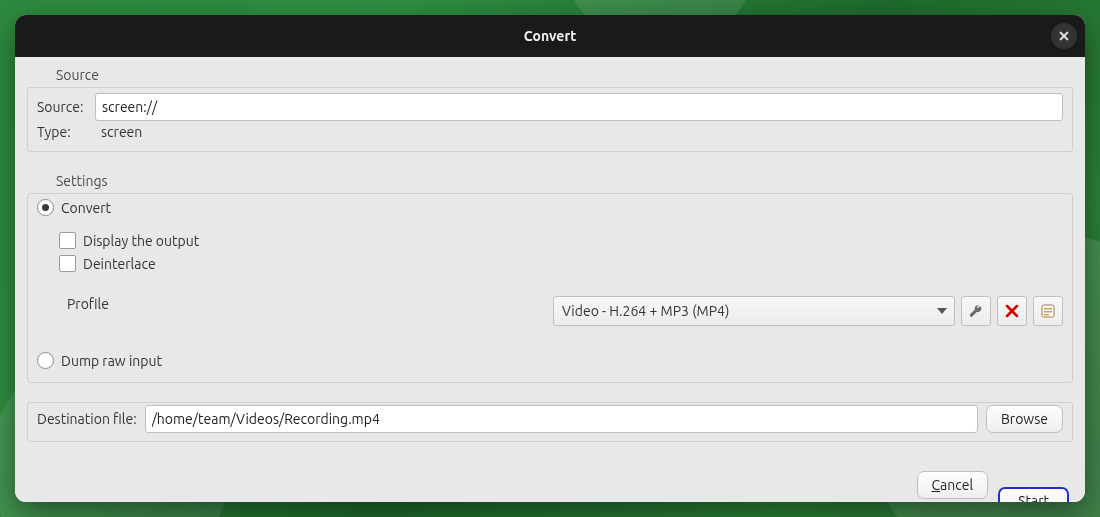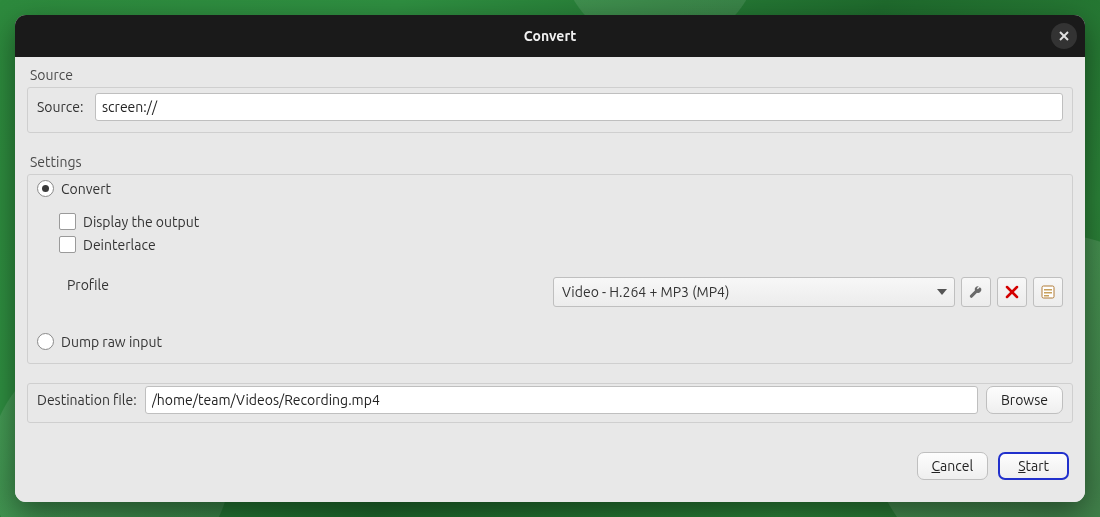--- a/index.html
+++ b/index.html
@@ -75,20 +75,21 @@
     display: flex;
     flex-direction: column;
     background: #e8e8e8;
   }
 
   
   .section-label {
     font-size: 14px;
     color: #4a4a4a;
     padding: 2px 3px 4px 3px;
+    margin-left: 26px;
   }
   .section-box {
     border: 1px solid #cfcfcf;
     border-radius: 3px;
     padding: 2px 9px 8px 9px;
     background: #e8e8e8;
     margin-bottom: 19px;
   }
 
   .row {
@@ -210,20 +211,21 @@
 
   .footer {
     display:flex;
     justify-content:flex-end;
     gap:10px;
     padding: 10px 4px 0 4px;
   }
   .btn.start {
     border: 2px solid #2130cc;
     padding: 0 18px;
+    margin-top: 16px;
   }
 
   .underline-char { text-decoration: underline; }
 </style>
 </head>
 <body>
 
 <div class="desktop">
   <div class="window">
 
@@ -237,20 +239,24 @@
       </div>
     </div>
 
     <div class="content">
 
       <div class="section-label">Source</div>
       <div class="section-box">
         <div class="row">
           <label class="fld">Source:</label>
           <input type="text" class="text-input" value="screen://" style="">
+        </div>
+        <div class="row">
+          <label class="fld">Type:</label>
+          <div class="val-static">screen</div>
         </div>
       </div>
 
       <div class="section-label">Settings</div>
       <div class="section-box settings-box">
 
         <div class="radio-row">
           <span class="radio checked"></span>
           <span>Convert</span>
         </div>

